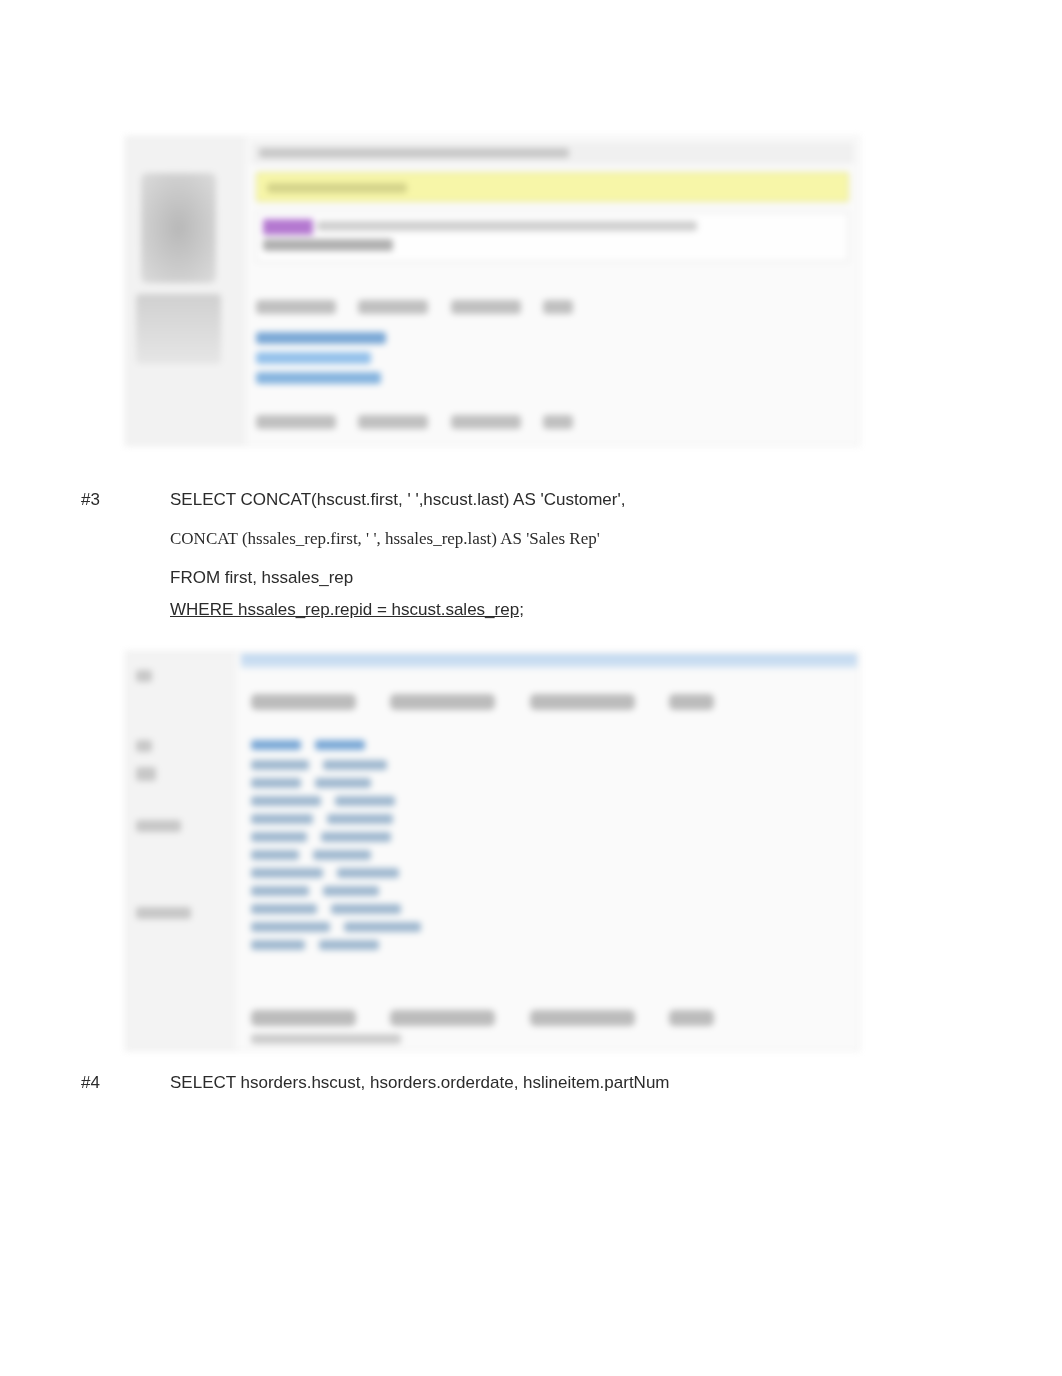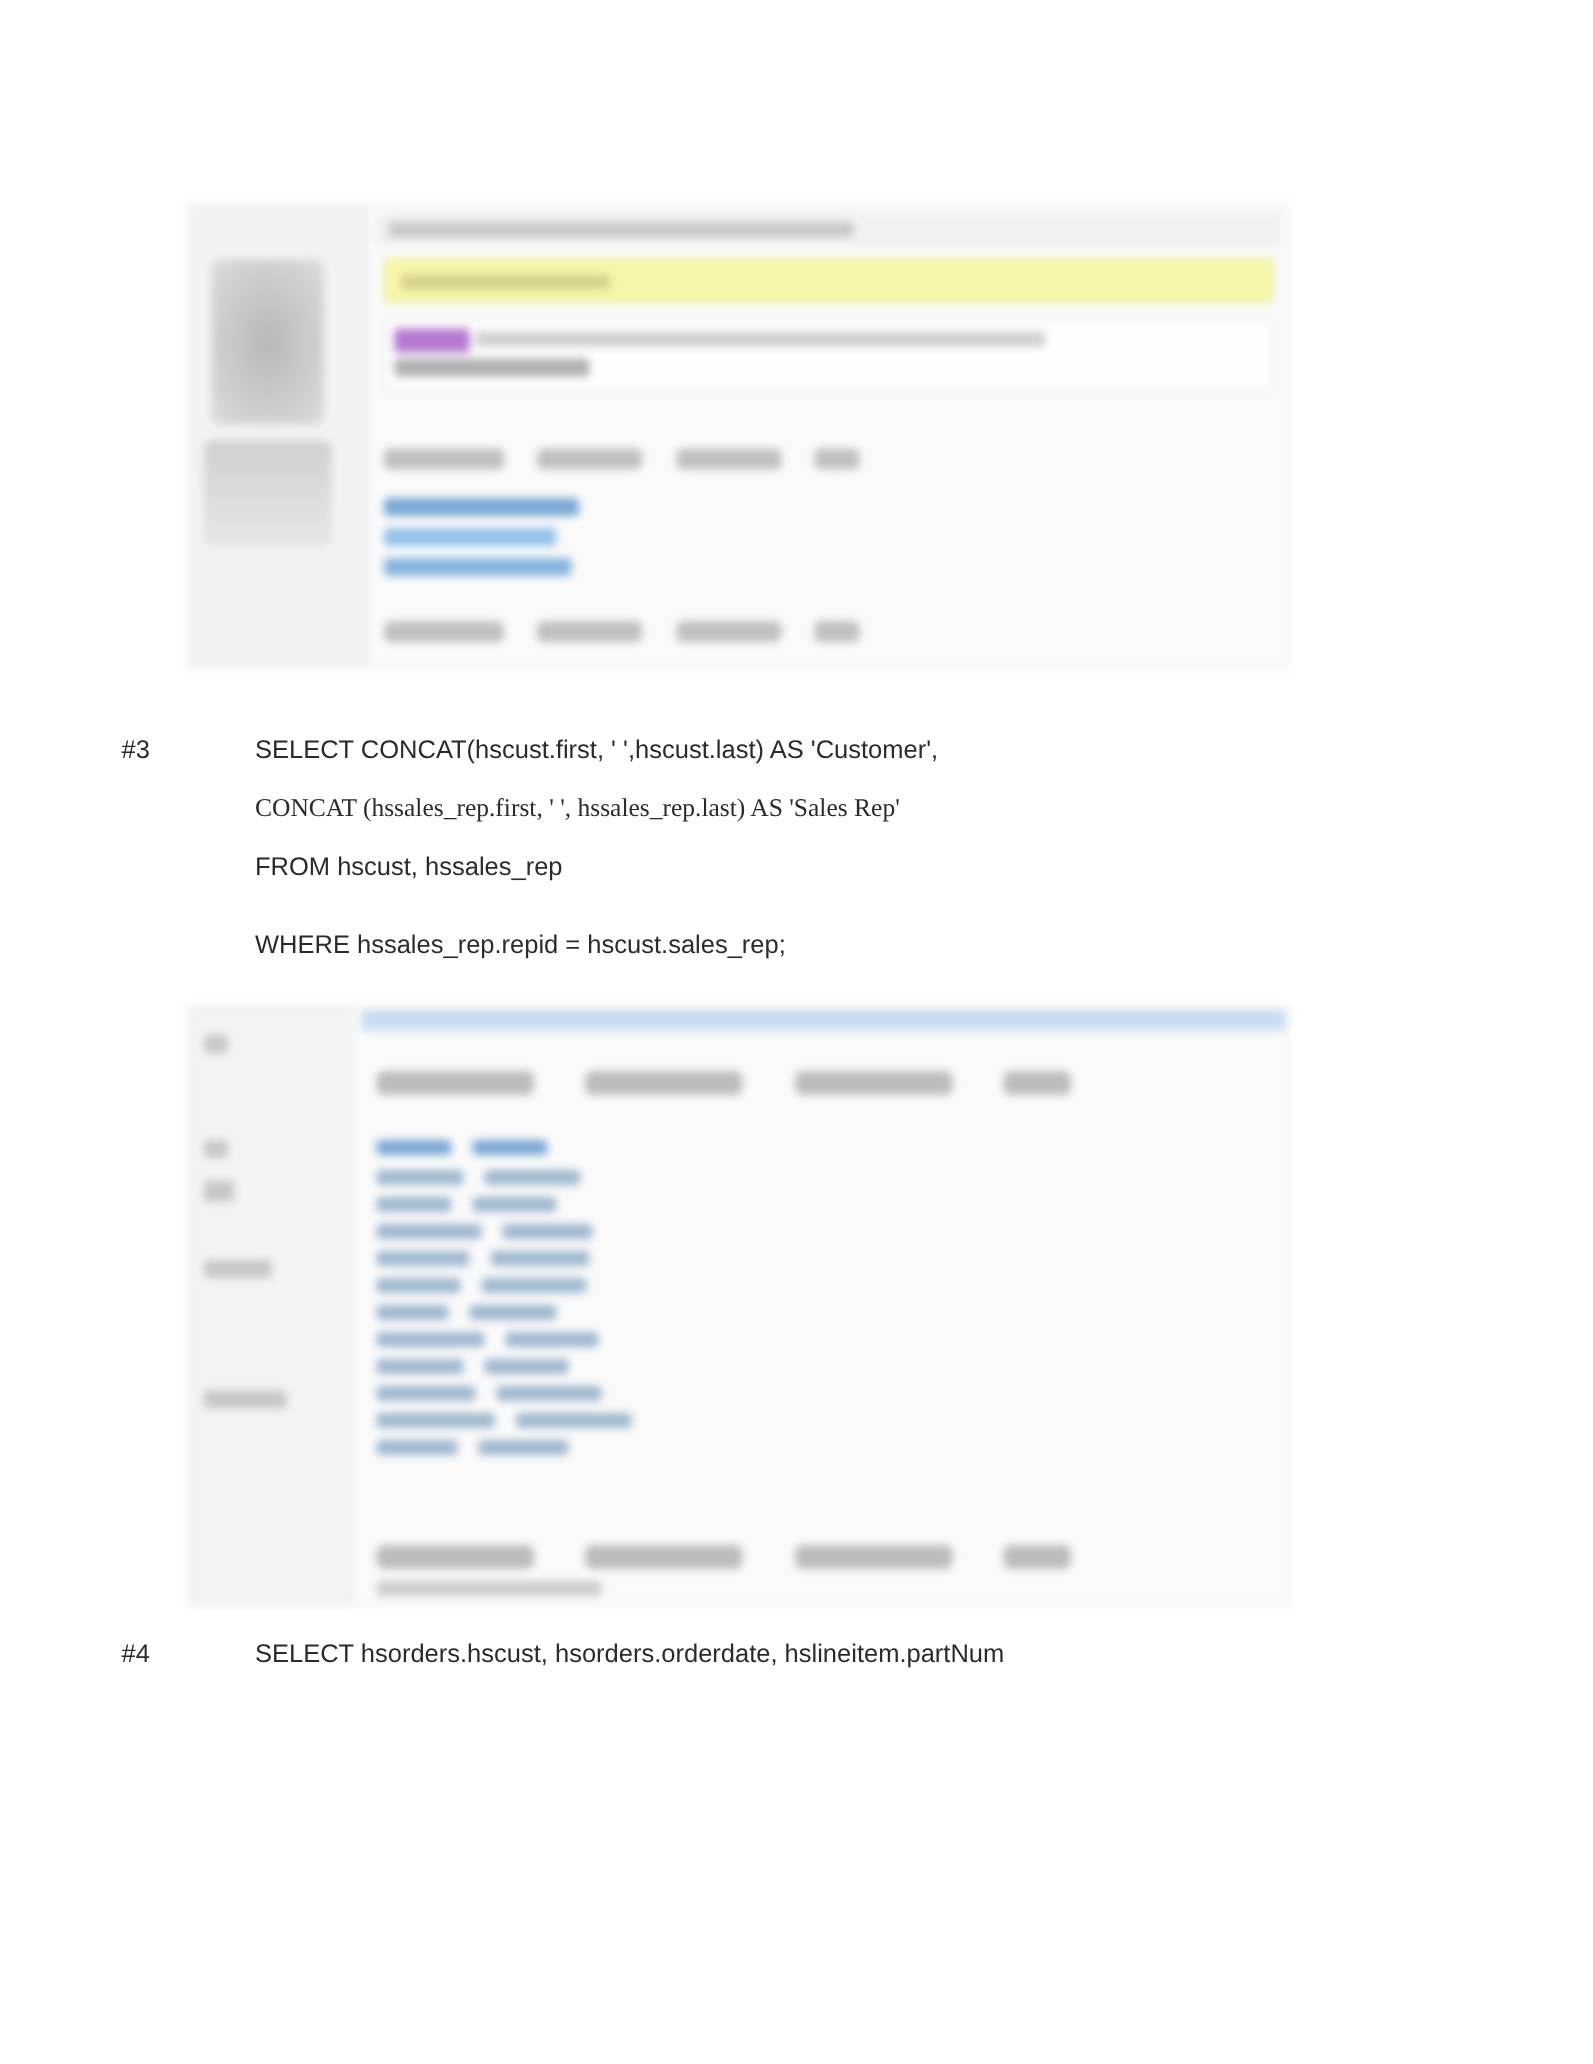--- a/index.html
+++ b/index.html
@@ -196,22 +196,22 @@
       <span class="pill" style="width:30px;"></span>
     </div>
   </div>
 
   <div class="section">
     <div class="sql-line" style="margin-left:45px;">
       <span class="num-label">#3</span>
       <span>SELECT CONCAT(hscust.first, ' ',hscust.last) AS 'Customer',</span>
     </div>
     <div class="sql-line" style="margin-top:12px;font-family:Liberation Serif, serif;">CONCAT (hssales_rep.first, ' ', hssales_rep.last) AS 'Sales Rep'</div>
-    <div class="sql-line" style="margin-top:12px;">FROM hscust, hssales_rep</div>
-    <div class="sql-line" style="margin-top:24px;">WHERE hssales_rep.repid = hscust.sales_rep;</div>
+    <div class="sql-line" style="margin-top:12px;">FROM first, hssales_rep</div>
+    <div class="sql-line" style="margin-top:4px;text-decoration:underline;">WHERE hssales_rep.repid = hscust.sales_rep;</div>
   </div>
 
   <div class="blurred-figure fig2">
     <div class="left-col">
       <div class="sb"></div>
       <div class="sb"></div>
       <div class="sb"></div>
       <div class="sb"></div>
       <div class="sb"></div>
     </div>

